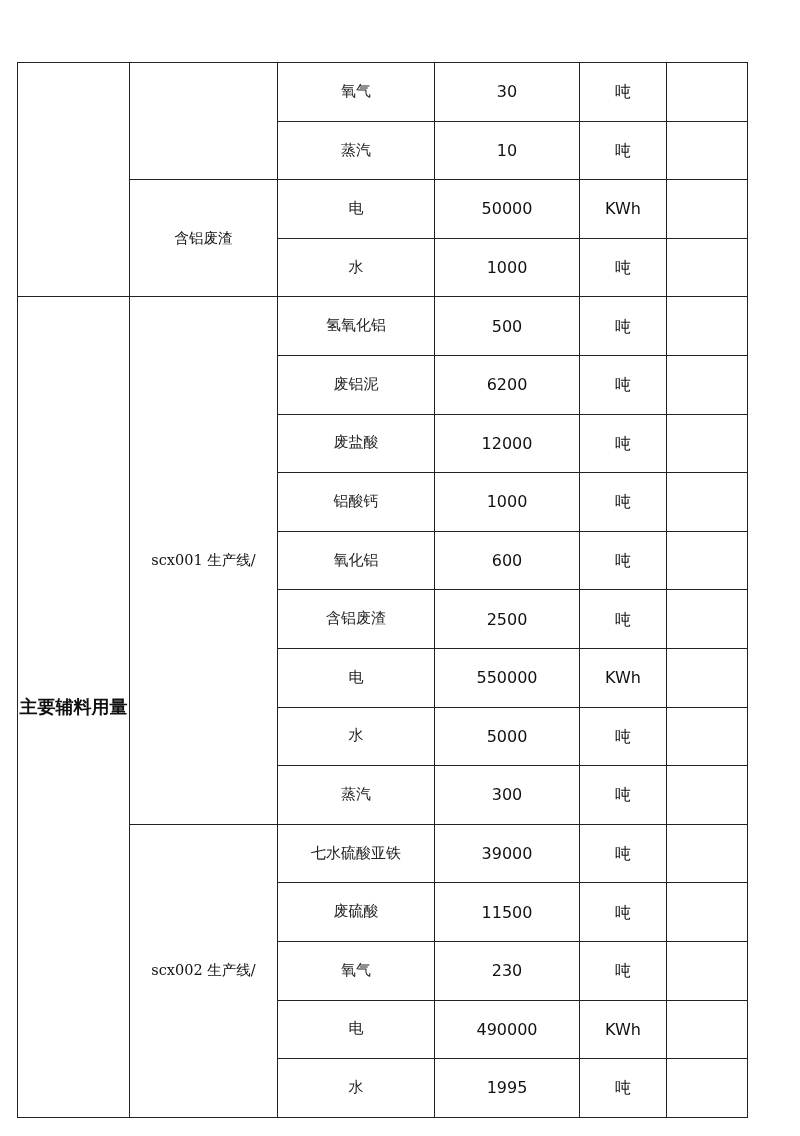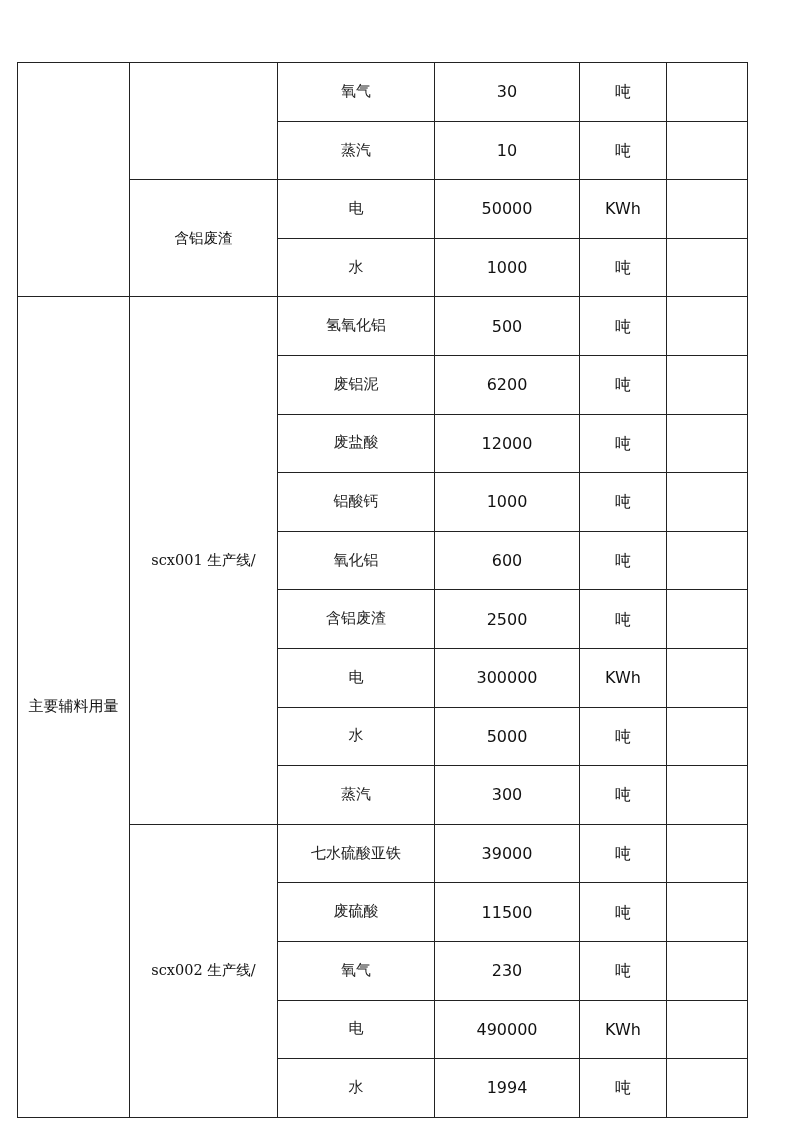--- a/index.html
+++ b/index.html
@@ -16,21 +16,21 @@
     margin-top: 27px;
   }
   table.main td {
     border: 1.6px solid #222;
     height: 57.6px;
     padding: 0;
     text-align: center;
     vertical-align: middle;
     line-height: 1.45;
   }
-  td.cat { font-family: "DejaVu Serif", serif; font-size: 15px; padding: 0 6px; }
+  td.cat { font-family: "DejaVu Serif", serif; font-size: 18px; padding: 0 6px; font-weight: bold; }
   td.sub { font-family: "DejaVu Serif", serif; font-size: 14.5px; }
   td.item { font-family: "DejaVu Sans", sans-serif; font-size: 15px; color: #222; }
   td.num { font-family: "DejaVu Sans", sans-serif; font-size: 16px; }
   td.unit { font-family: "DejaVu Sans", sans-serif; font-size: 16px; }
 </style>
 </head>
 <body>
 
 <table class="main">
   <colgroup>
@@ -105,21 +105,21 @@
       <td></td>
     </tr>
     <tr>
       <td class="item">含铝废渣</td>
       <td class="num">2500</td>
       <td class="unit">吨</td>
       <td></td>
     </tr>
     <tr>
       <td class="item">电</td>
-      <td class="num">300000</td>
+      <td class="num">550000</td>
       <td class="unit">KWh</td>
       <td></td>
     </tr>
     <tr>
       <td class="item">水</td>
       <td class="num">5000</td>
       <td class="unit">吨</td>
       <td></td>
     </tr>
     <tr>
@@ -149,18 +149,18 @@
       <td></td>
     </tr>
     <tr>
       <td class="item">电</td>
       <td class="num">490000</td>
       <td class="unit">KWh</td>
       <td></td>
     </tr>
     <tr>
       <td class="item">水</td>
-      <td class="num">1994</td>
+      <td class="num">1995</td>
       <td class="unit">吨</td>
       <td></td>
     </tr>
   </tbody>
 </table>
 
 </body></html>

